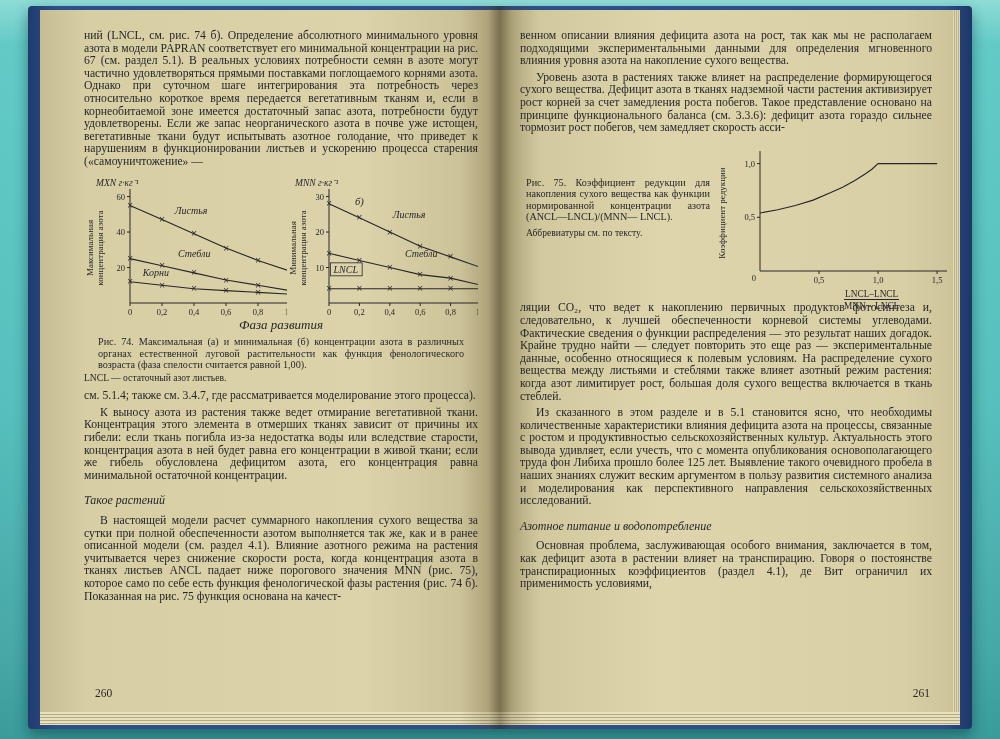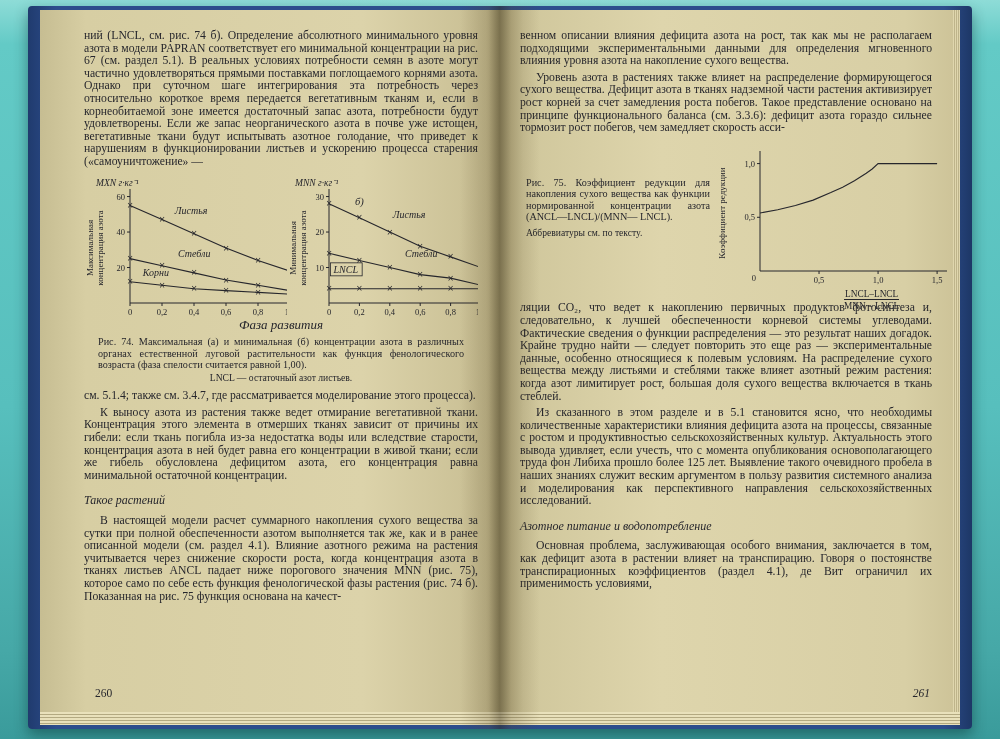--- a/index.html
+++ b/index.html
@@ -25,26 +25,26 @@
     background:linear-gradient(90deg,rgba(80,65,30,0) 0%,rgba(80,65,30,.22) 36%,rgba(45,35,12,.42) 50%,rgba(80,65,30,.22) 64%,rgba(80,65,30,0) 100%);}
   .inner{position:absolute;inset:0;}
   .page-left .inner{padding:20px 22px 34px 44px;}
   .page-right .inner{padding:20px 28px 34px 20px;}
   .page-text{font-size:11.7px;line-height:12.6px;color:#26262c;text-align:justify;}
   .page-text p{margin:0 0 4px;text-indent:16px;}
   .page-text p.noindent{text-indent:0;}
   h3.section{font-style:italic;font-weight:normal;font-size:12px;margin:12px 0 8px;color:#26262c;}
   .pagenum{position:absolute;bottom:13px;font-size:11.5px;color:#26262c;}
   .pagenum.left{left:55px;}
-  .pagenum.right{right:30px;font-style:italic;}
+  .pagenum.right{right:30px;}
   .figure{margin:6px 0 6px;}
   .fig-row{display:flex;justify-content:center;align-items:flex-start;}
   .fig-xlabel{text-align:center;font-style:italic;font-size:13px;color:#26262c;margin-top:-2px;}
   .fig-caption{font-size:10.2px;line-height:11.5px;text-align:justify;margin:5px 14px 1px;color:#26262c;}
-  .fig-subcaption{font-size:9.6px;text-align:center;margin:1px 0 4px;color:#26262c;}
+  .fig-subcaption{font-size:9.6px;margin:1px 0 4px;color:#26262c;}
   .fig75-block{display:flex;margin:8px 0 6px;align-items:flex-start;}
   .fig75-captioncol{width:196px;flex:0 0 196px;padding-top:34px;}
   .fig75-captioncol .fig-caption{margin:0 6px 4px 6px;}
   .fig75-captioncol .fig-subcaption{text-align:left;margin-left:6px;}
   .fig75-chartcol{flex:1;position:relative;}
   .fraction{position:absolute;left:128px;top:146px;text-align:center;font-size:9.3px;line-height:10px;color:#26262c;}
   .fraction .den{display:block;border-top:1px solid #26262c;padding-top:1px;}
   svg text{fill:#26262c;}
   .c-tick{font:8.5px "Liberation Serif",serif;}
   .c-unit{font:italic 9.5px "Liberation Serif",serif;}

